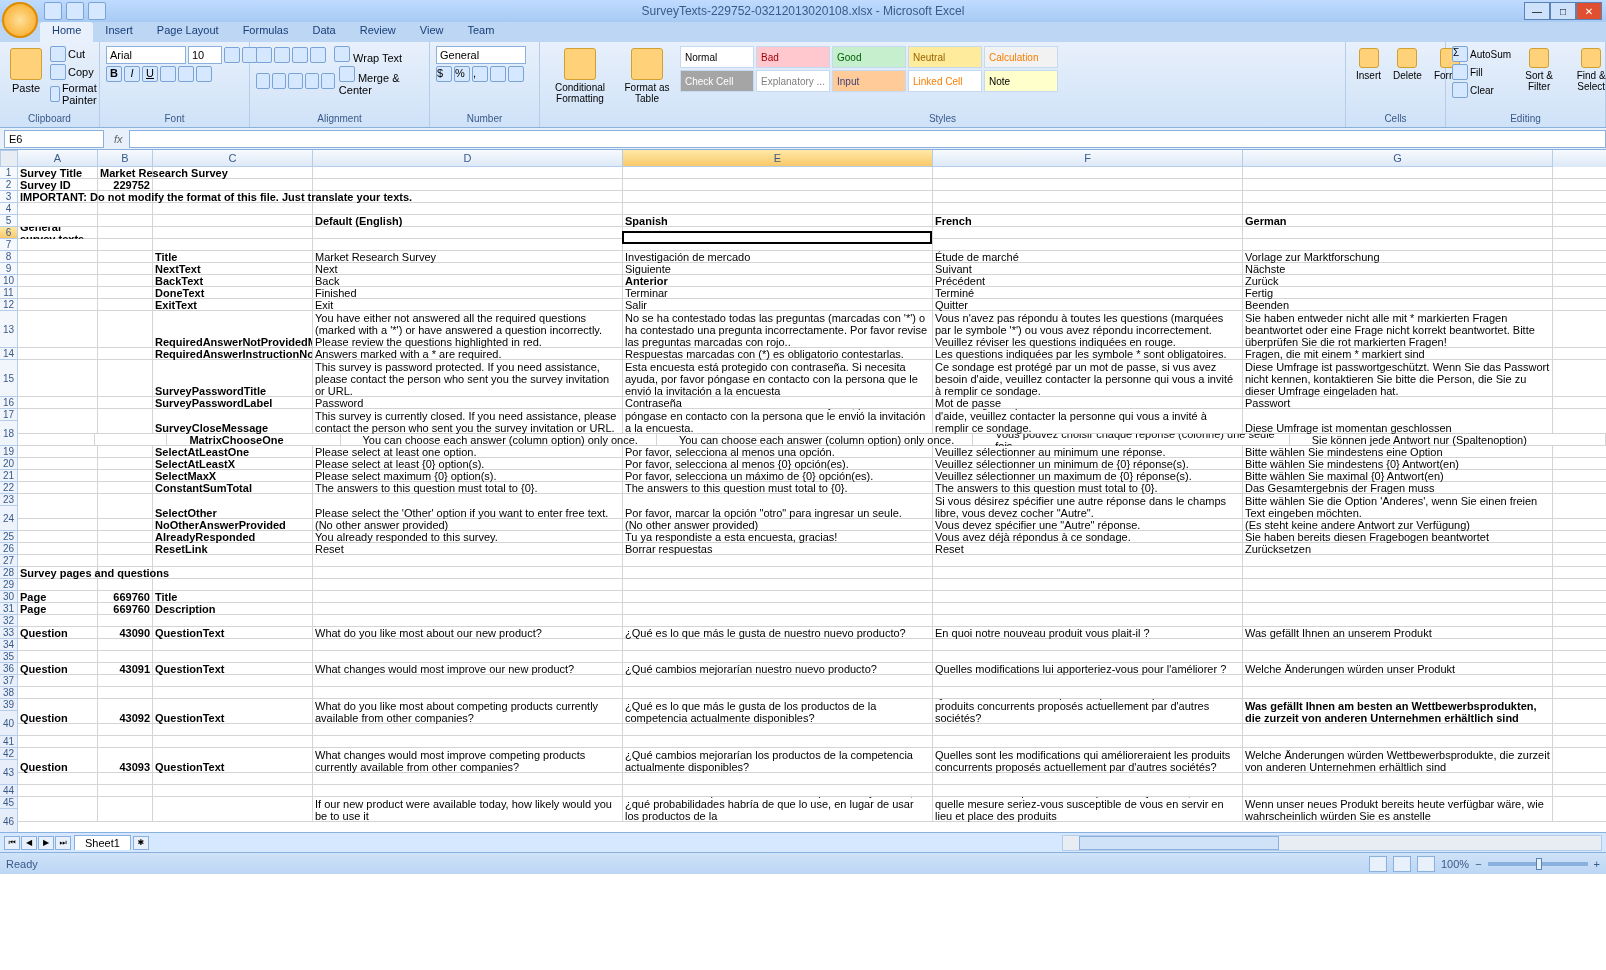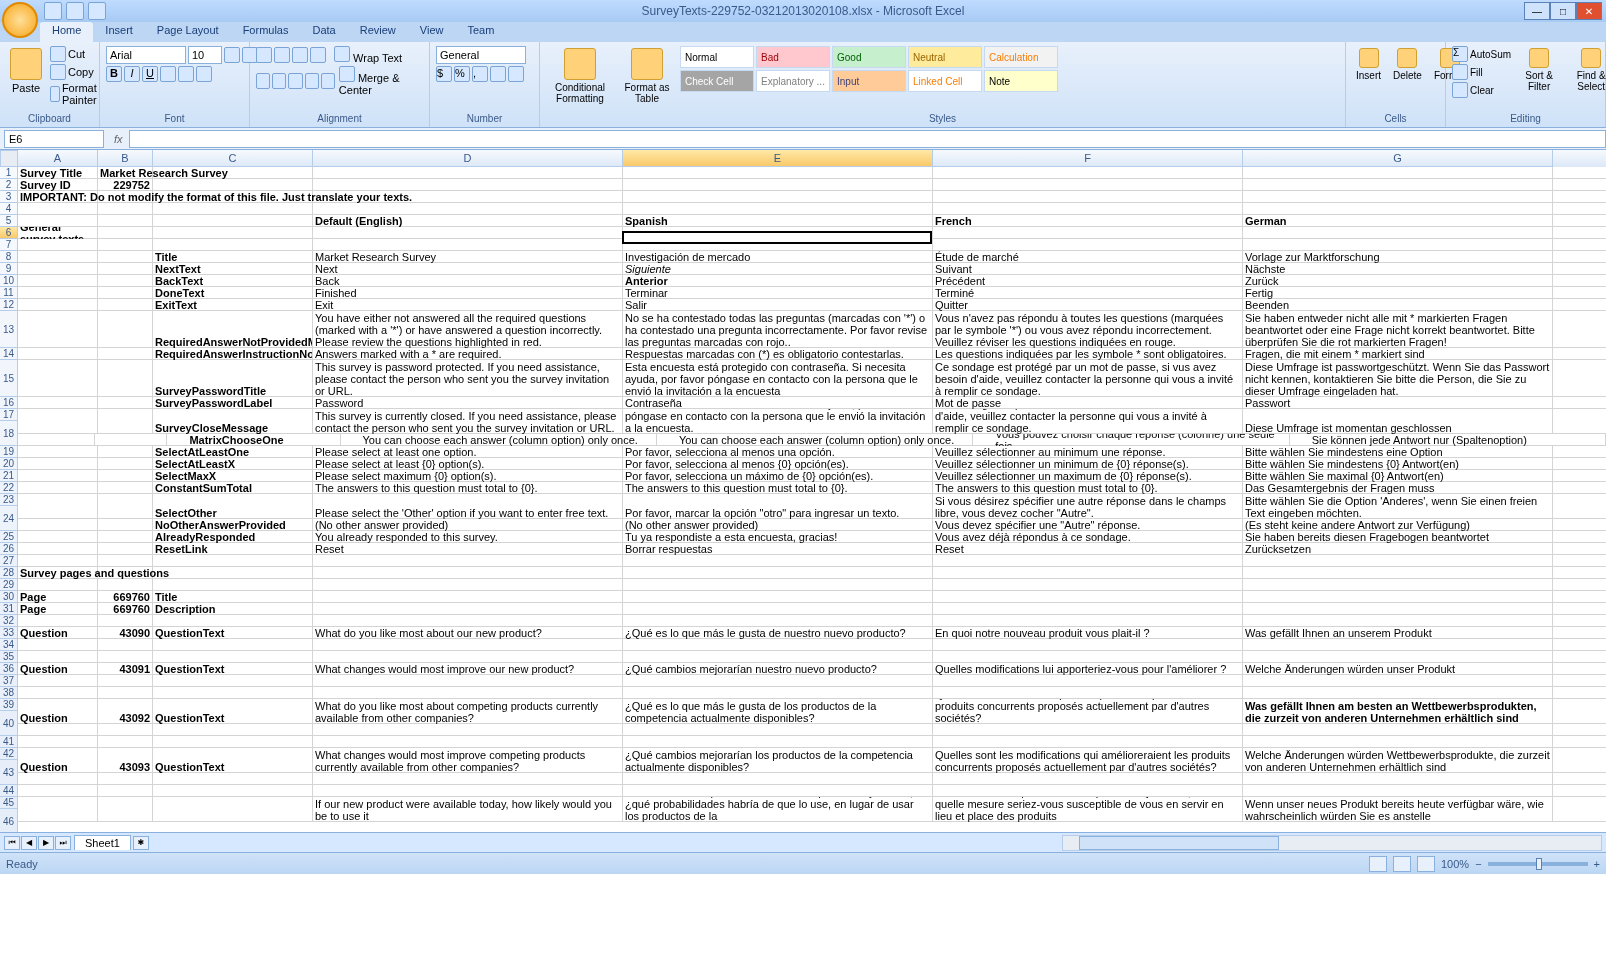--- a/index.html
+++ b/index.html
@@ -378,21 +378,21 @@
         <div class="cell" style="width: 310px; height: 12px;">Market Research Survey</div>
         <div class="cell" style="width: 310px; height: 12px;">Investigación de mercado</div>
         <div class="cell" style="width: 310px; height: 12px;">Étude de marché</div>
         <div class="cell" style="width: 310px; height: 12px;">Vorlage zur Marktforschung</div>
       </div>
       <div class="row" style="height: 12px;">
         <div class="cell" style="width: 80px; height: 12px;"></div>
         <div class="cell" style="width: 55px; height: 12px;"></div>
         <div class="cell bold" style="width: 160px; height: 12px; align-items: flex-end;">NextText</div>
         <div class="cell" style="width: 310px; height: 12px;">Next</div>
-        <div class="cell" style="width: 310px; height: 12px; font-style: italic;">Siguiente</div>
+        <div class="cell" style="width: 310px; height: 12px;">Siguiente</div>
         <div class="cell" style="width: 310px; height: 12px;">Suivant</div>
         <div class="cell" style="width: 310px; height: 12px;">Nächste</div>
       </div>
       <div class="row" style="height: 12px;">
         <div class="cell" style="width: 80px; height: 12px;"></div>
         <div class="cell" style="width: 55px; height: 12px;"></div>
         <div class="cell bold" style="width: 160px; height: 12px; align-items: flex-end;">BackText</div>
         <div class="cell" style="width: 310px; height: 12px;">Back</div>
         <div class="cell" style="width: 310px; height: 12px; font-weight: bold;">Anterior</div>
         <div class="cell" style="width: 310px; height: 12px;">Précédent</div>
@@ -504,21 +504,21 @@
         <div class="cell" style="width: 310px; height: 12px;">The answers to this question must total to {0}.</div>
         <div class="cell" style="width: 310px; height: 12px;">The answers to this question must total to {0}.</div>
         <div class="cell" style="width: 310px; height: 12px;">The answers to this question must total to {0}.</div>
         <div class="cell" style="width: 310px; height: 12px;">Das Gesamtergebnis der Fragen muss</div>
       </div>
       <div class="row" style="height: 25px;">
         <div class="cell" style="width: 80px; height: 25px; white-space: normal; align-items: flex-end;"></div>
         <div class="cell" style="width: 55px; height: 25px; white-space: normal; align-items: flex-end;"></div>
         <div class="cell bold" style="width: 160px; height: 25px; white-space: normal; align-items: flex-end;">SelectOther</div>
         <div class="cell" style="width: 310px; height: 25px; white-space: normal; align-items: flex-end;">Please select the 'Other' option if you want to enter free text.</div>
-        <div class="cell" style="width: 310px; height: 25px; white-space: normal; align-items: flex-end;">Por favor, marcar la opción "otro" para ingresar un texto.</div>
+        <div class="cell" style="width: 310px; height: 25px; white-space: normal; align-items: flex-end;">Por favor, marcar la opción "otro" para ingresar un seule.</div>
         <div class="cell" style="width: 310px; height: 25px; white-space: normal; align-items: flex-end;">Si vous désirez spécifier une autre réponse dans le champs libre, vous devez cocher "Autre".</div>
         <div class="cell" style="width: 310px; height: 25px; white-space: normal; align-items: flex-end;">Bitte wählen Sie die Option 'Anderes', wenn Sie einen freien Text eingeben möchten.</div>
       </div>
       <div class="row" style="height: 12px;">
         <div class="cell" style="width: 80px; height: 12px;"></div>
         <div class="cell" style="width: 55px; height: 12px;"></div>
         <div class="cell bold" style="width: 160px; height: 12px; align-items: flex-end;">NoOtherAnswerProvided</div>
         <div class="cell" style="width: 310px; height: 12px;">(No other answer provided)</div>
         <div class="cell" style="width: 310px; height: 12px;">(No other answer provided)</div>
         <div class="cell" style="width: 310px; height: 12px;">Vous devez spécifier une "Autre" réponse.</div>

